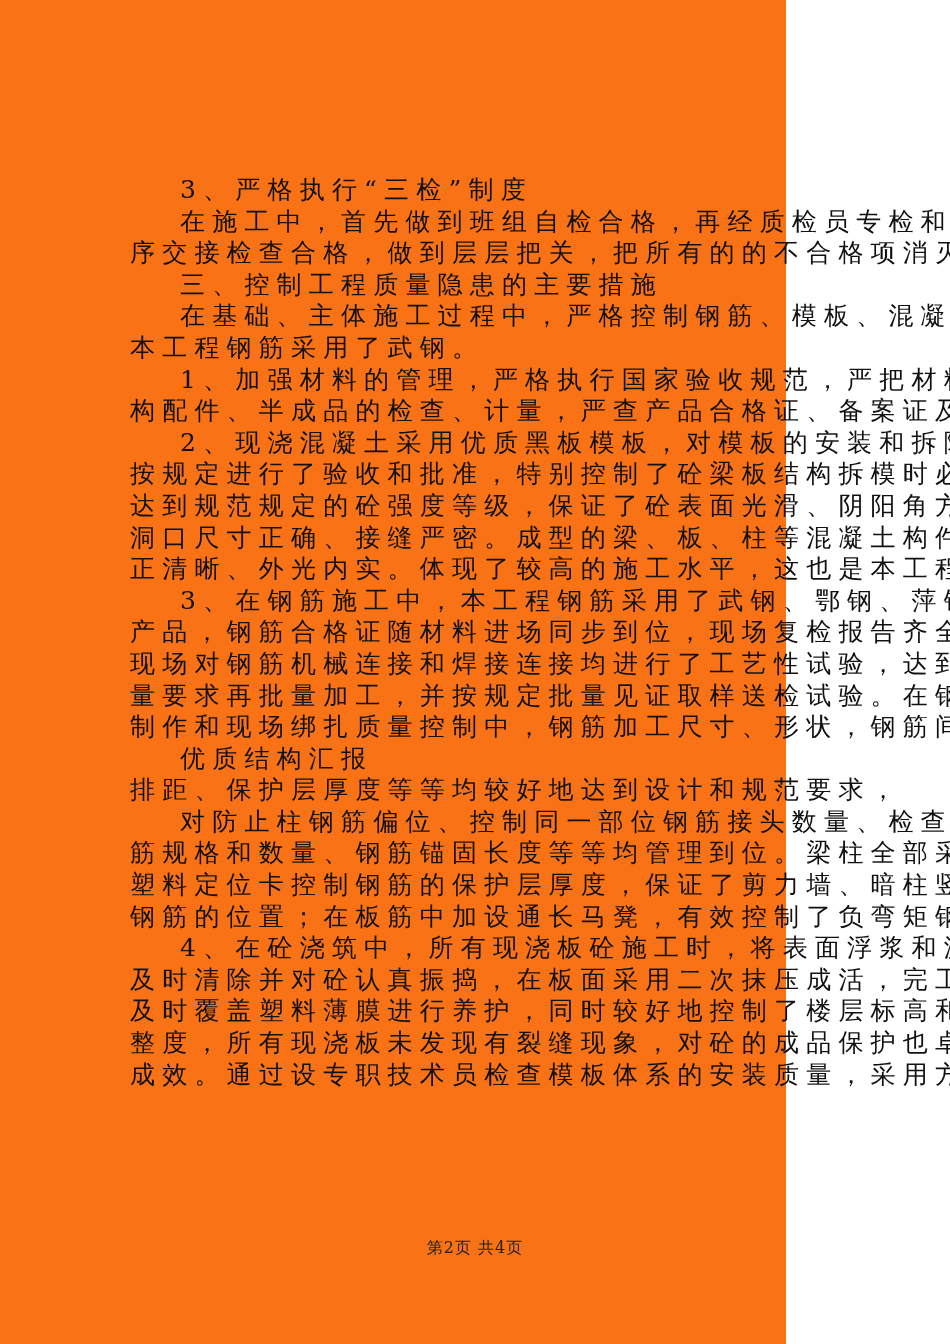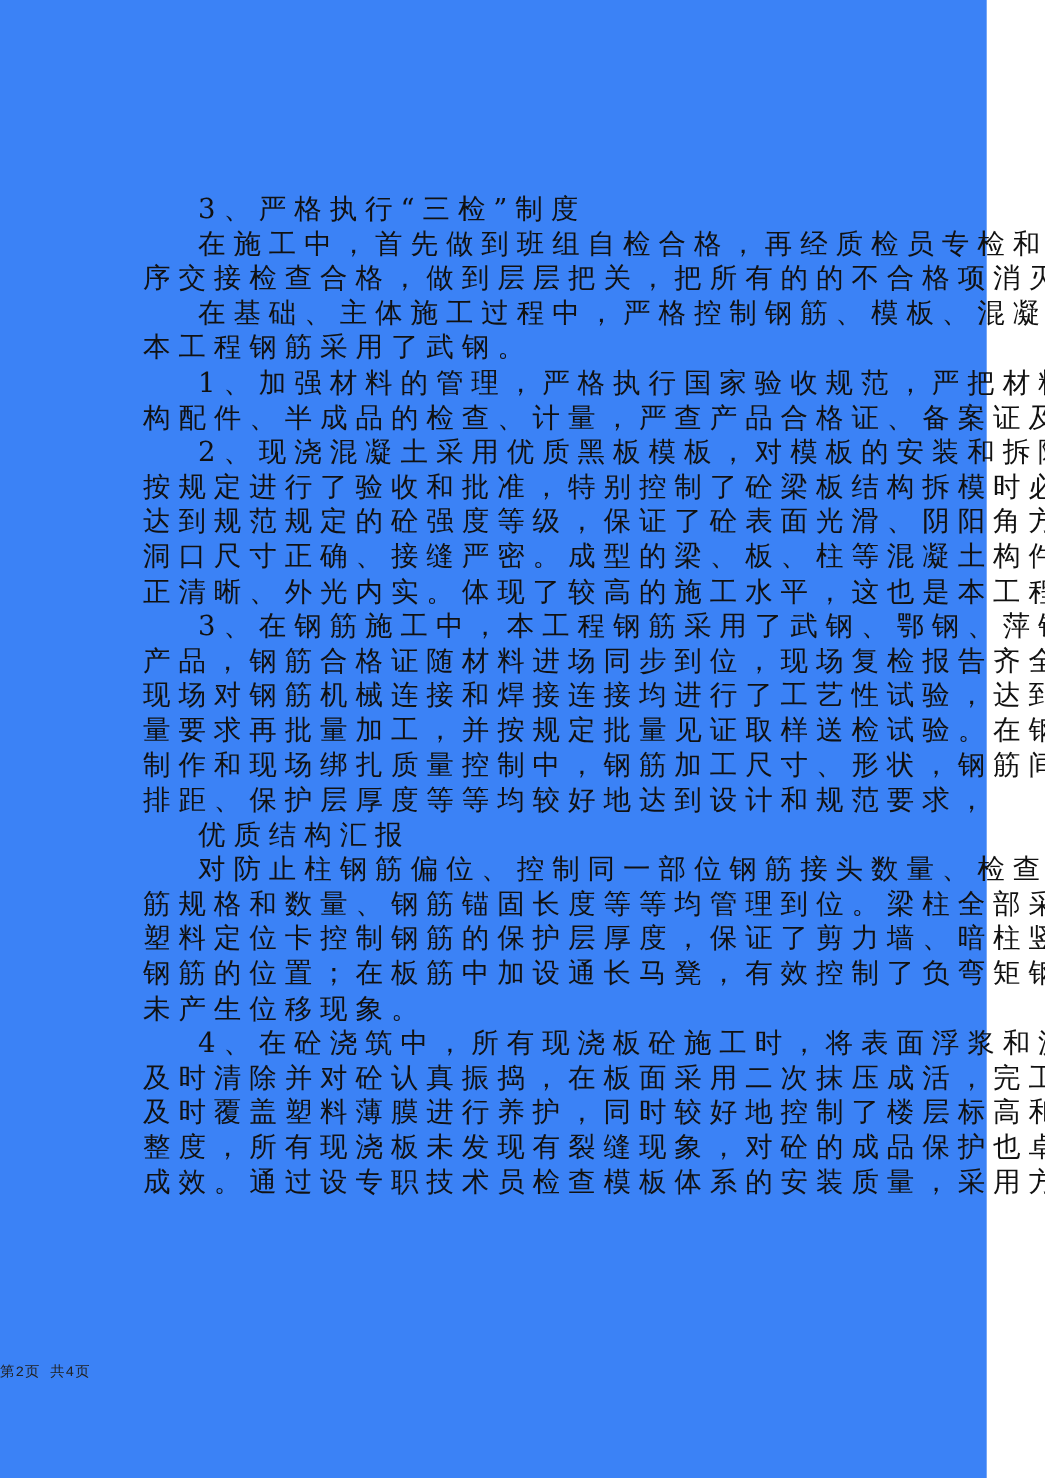--- a/index.html
+++ b/index.html
@@ -1,54 +1,54 @@
 <!DOCTYPE html>
 <html><head>
 <meta charset="utf-8">
 <style>
   html, body { margin: 0; padding: 0; background: #ffffff; }
   body { width: 950px; height: 1344px; position: relative; overflow: hidden;
          font-family: "DejaVu Serif", "Liberation Serif", serif; color: #111; }
-  .page { position: absolute; left: 0; top: 0; width: 897px; height: 1344px; background: #3b82f6; }
+  .page { position: absolute; left: 0; top: 0; width: 786px; height: 1344px; background: #f97316; }
   .content { position: absolute; left: 130px; top: 174px; width: 715px; }
   .line { height: 31.6px; line-height: 31.6px; font-size: 25px; white-space: nowrap;
           letter-spacing: 7.2px; }
   .indent { padding-left: 50px; }
-  .footer { position: absolute; top: 1238px; left: 0; width: 950px; 
-            font-size: 13px; letter-spacing: 1px; color: #222; font-family: Liberation Mono, monospace; }
+  .footer { position: absolute; top: 1238px; left: 0; width: 950px; text-align: center;
+            font-size: 16px; letter-spacing: 1px; color: #222; }
 </style>
 </head>
 <body>
 
 <div class="page">
   <div class="content" id="doc-body">
       <div class="line indent">3、严格执行“三检”制度</div>
       <div class="line indent">在施工中，首先做到班组自检合格，再经质检员专检和工</div>
       <div class="line">序交接检查合格，做到层层把关，把所有的的不合格项消灭在</div>
+      <div class="line indent">三、控制工程质量隐患的主要措施</div>
       <div class="line indent">在基础、主体施工过程中，严格控制钢筋、模板、混凝土、</div>
       <div class="line">本工程钢筋采用了武钢。</div>
       <div class="line indent">1、加强材料的管理，严格执行国家验收规范，严把材料、</div>
       <div class="line">构配件、半成品的检查、计量，严查产品合格证、备案证及复</div>
       <div class="line indent">2、现浇混凝土采用优质黑板模板，对模板的安装和拆除均</div>
       <div class="line">按规定进行了验收和批准，特别控制了砼梁板结构拆模时必须</div>
       <div class="line">达到规范规定的砼强度等级，保证了砼表面光滑、阴阳角方正、</div>
       <div class="line">洞口尺寸正确、接缝严密。成型的梁、板、柱等混凝土构件规</div>
       <div class="line">正清晰、外光内实。体现了较高的施工水平，这也是本工程质</div>
       <div class="line indent">3、在钢筋施工中，本工程钢筋采用了武钢、鄂钢、萍钢等</div>
       <div class="line">产品，钢筋合格证随材料进场同步到位，现场复检报告齐全。</div>
       <div class="line">现场对钢筋机械连接和焊接连接均进行了工艺性试验，达到质</div>
       <div class="line">量要求再批量加工，并按规定批量见证取样送检试验。在钢筋</div>
       <div class="line">制作和现场绑扎质量控制中，钢筋加工尺寸、形状，钢筋间距、</div>
+      <div class="line indent">优质结构汇报</div>
       <div class="line">排距、保护层厚度等等均较好地达到设计和规范要求，</div>
-      <div class="line indent">优质结构汇报</div>
       <div class="line indent">对防止柱钢筋偏位、控制同一部位钢筋接头数量、检查钢</div>
       <div class="line">筋规格和数量、钢筋锚固长度等等均管理到位。梁柱全部采用</div>
       <div class="line">塑料定位卡控制钢筋的保护层厚度，保证了剪力墙、暗柱竖向</div>
       <div class="line">钢筋的位置；在板筋中加设通长马凳，有效控制了负弯矩钢筋</div>
-      <div class="line">未产生位移现象。</div>
       <div class="line indent">4、在砼浇筑中，所有现浇板砼施工时，将表面浮浆和泌水</div>
       <div class="line">及时清除并对砼认真振捣，在板面采用二次抹压成活，完工后</div>
       <div class="line">及时覆盖塑料薄膜进行养护，同时较好地控制了楼层标高和平</div>
       <div class="line">整度，所有现浇板未发现有裂缝现象，对砼的成品保护也卓有</div>
       <div class="line">成效。通过设专职技术员检查模板体系的安装质量，采用方形</div>
     </div>
   <div class="footer">第2页  共4页</div>
 </div>
 
 </body></html>

